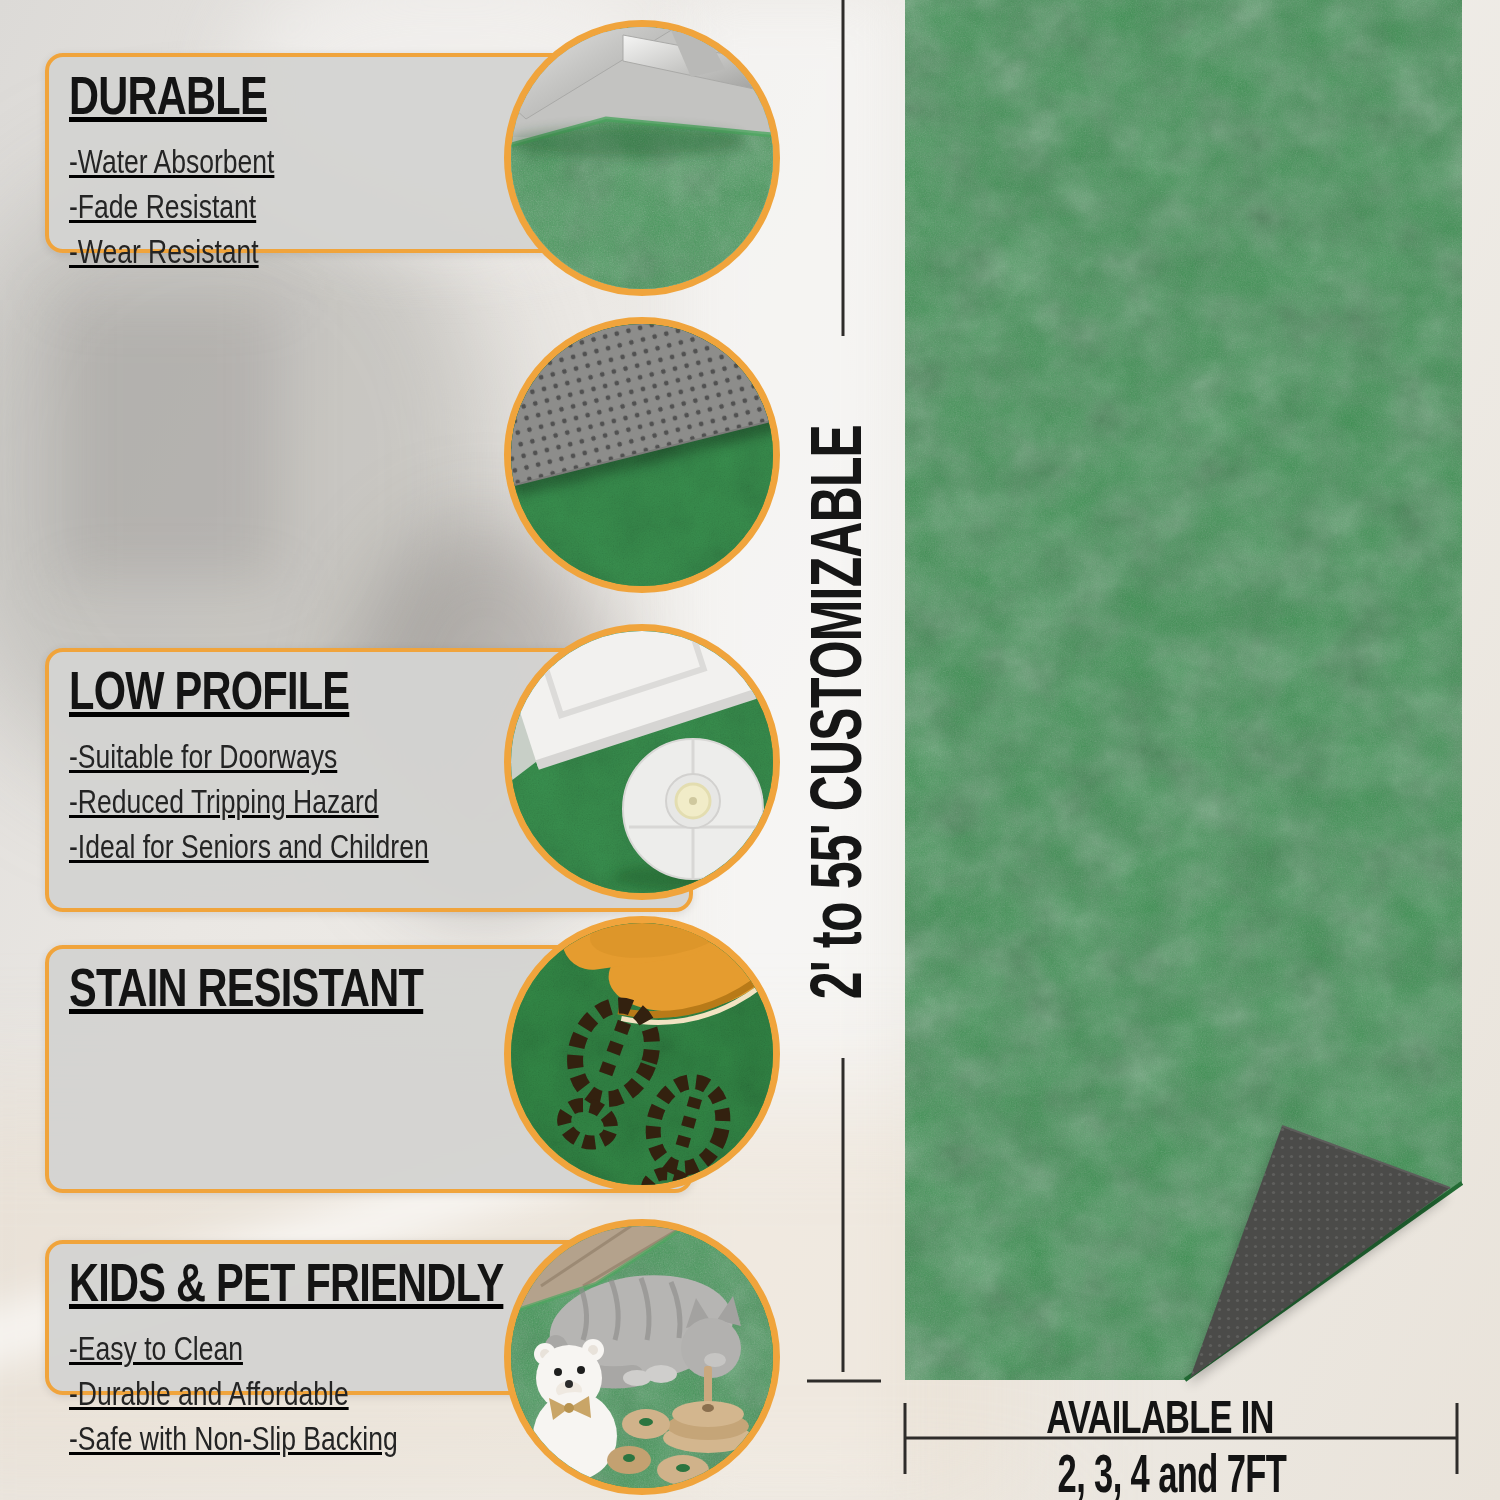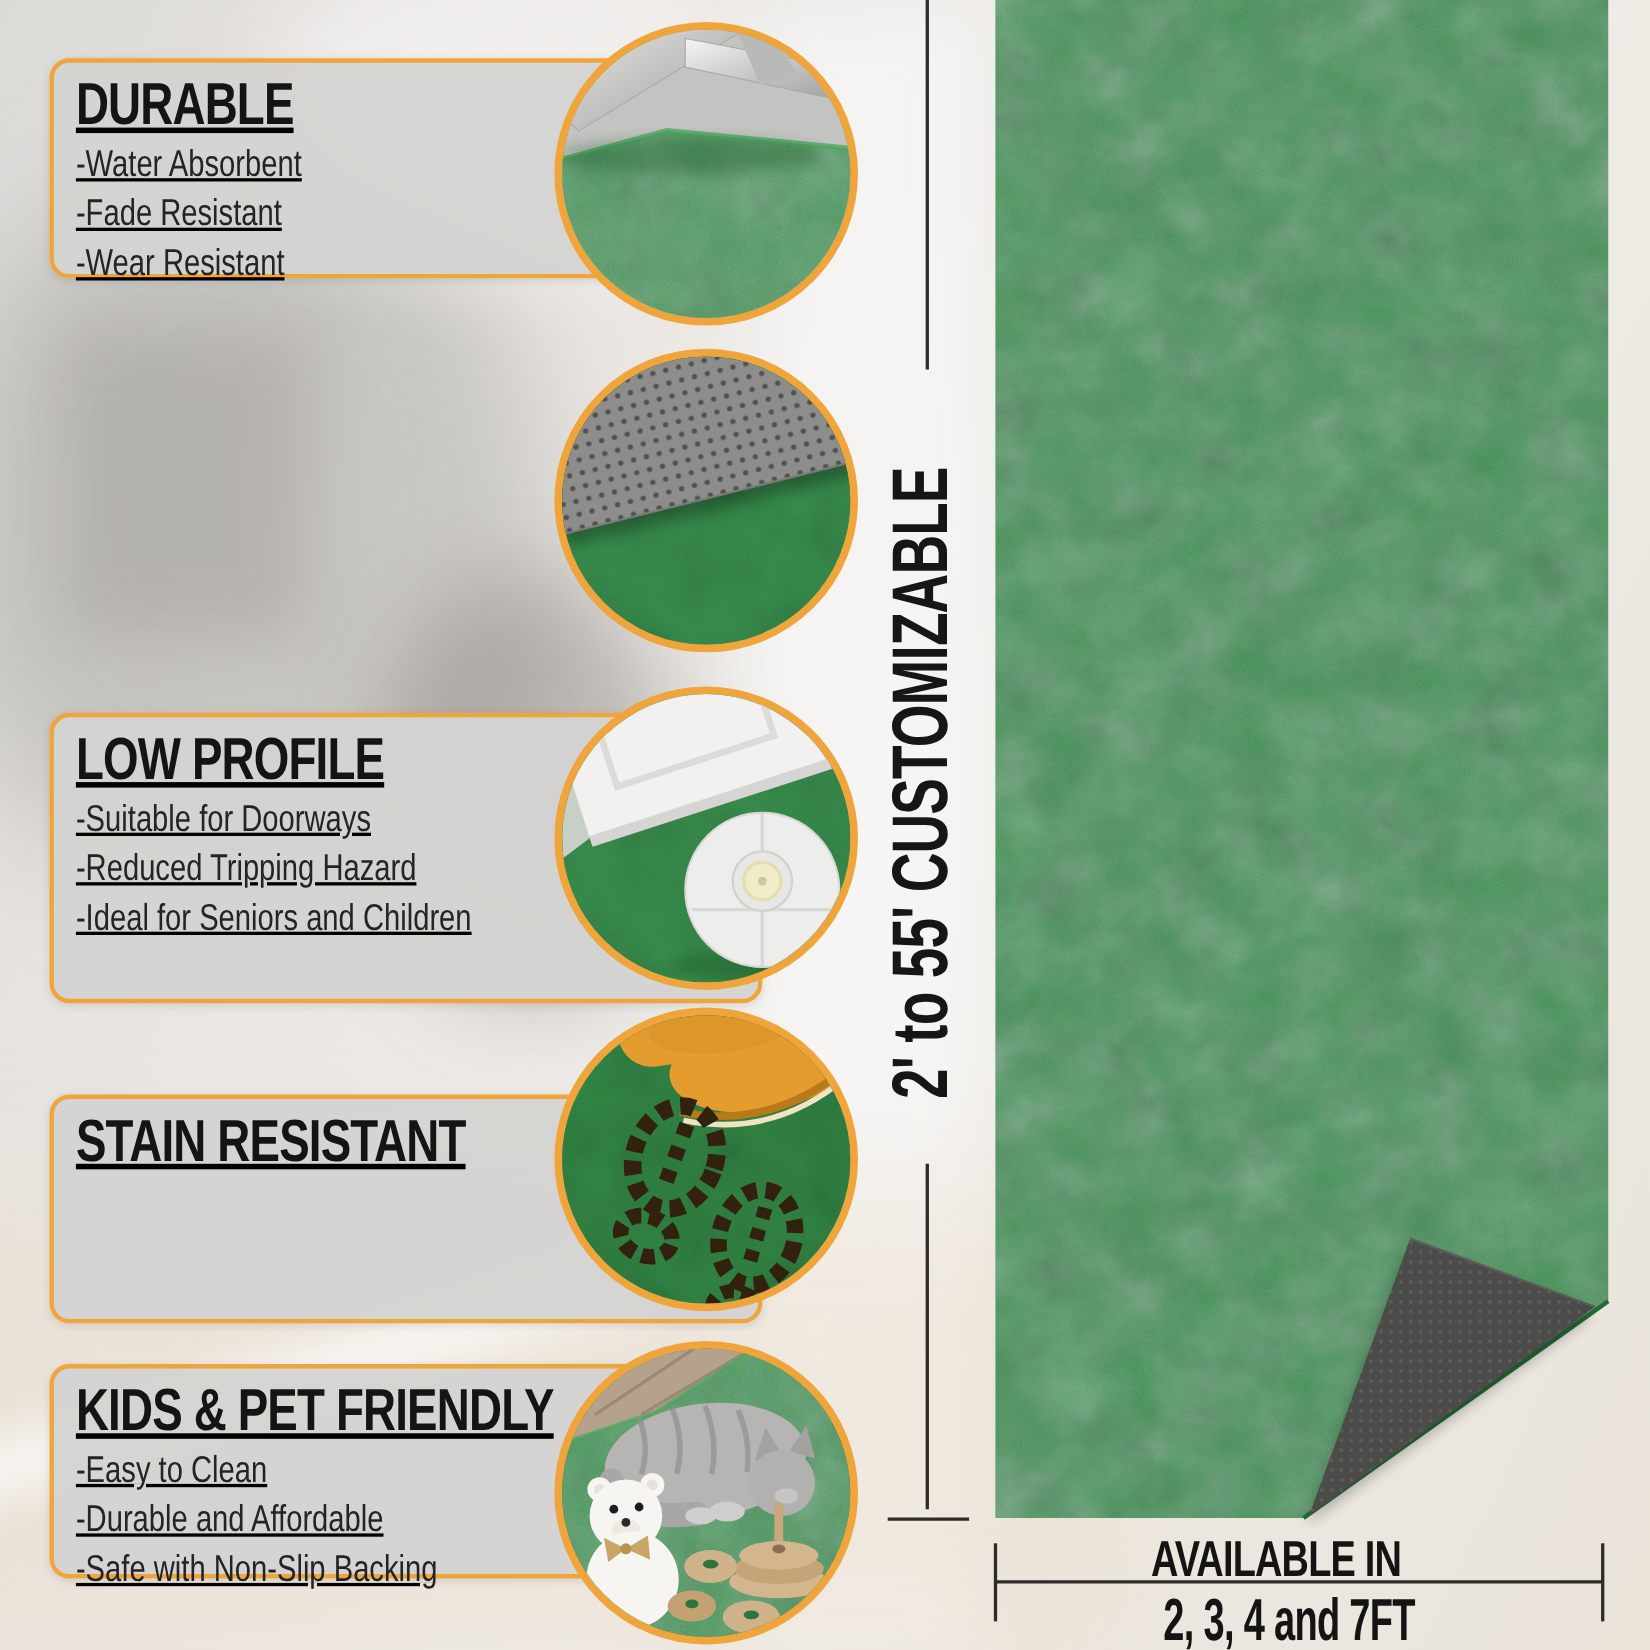--- a/index.html
+++ b/index.html
@@ -28,21 +28,21 @@
   .avail .l1{font-weight:bold;font-size:46px;letter-spacing:-1px;transform:scaleX(.75);transform-origin:50% 50%;white-space:nowrap;}
   .avail .l2{font-weight:bold;font-size:54px;letter-spacing:-1px;transform:scaleX(.64);transform-origin:50% 50%;margin-top:-2px;white-space:nowrap;}
 
   .card{
     position:absolute;left:45px;width:648px;z-index:3;box-sizing:border-box;
     background:rgba(211,211,209,.96);border:4px solid #F0A43C;border-radius:18px;
     padding:10px 18px 0 20px;box-shadow:0 2px 8px rgba(0,0,0,.10);text-decoration:underline;
   }
   .f-title{font-weight:bold;font-size:54px;line-height:1.04;letter-spacing:-1px;color:#141414;
            transform:scaleX(.77);transform-origin:0 50%;white-space:nowrap;}
-  .bullets{margin-top:4px;}
+  .bullets{margin-top:16px;}
   .bullet{font-size:34px;line-height:45px;color:#242424;transform:scaleX(.78);transform-origin:0 50%;white-space:nowrap;}
 
   .photo-circle{
     position:absolute;left:504px;width:276px;height:276px;z-index:5;box-sizing:border-box;
     border:7px solid #F0A43C;border-radius:50%;overflow:hidden;background:#3a9350;
   }
   .photo-circle svg{display:block;}
 </style>
 </head>
 <body>
@@ -134,25 +134,25 @@
 
   <section class="card" style="top:648px;height:264px">
     <div class="f-title">LOW PROFILE</div>
     <div class="bullets">
       <div class="bullet">-Suitable for Doorways</div>
       <div class="bullet">-Reduced Tripping Hazard</div>
       <div class="bullet">-Ideal for Seniors and Children</div>
     </div>
   </section>
 
-  <section class="card" style="top:995px;height:208px">
+  <section class="card" style="top:945px;height:248px">
     <div class="f-title">STAIN RESISTANT</div>
   </section>
 
-  <section class="card" style="top:1240px;height:195px">
+  <section class="card" style="top:1240px;height:155px">
     <div class="f-title">KIDS &amp; PET FRIENDLY</div>
     <div class="bullets">
       <div class="bullet">-Easy to Clean</div>
       <div class="bullet">-Durable and Affordable</div>
       <div class="bullet">-Safe with Non-Slip Backing</div>
     </div>
   </section>
 
   <div class="photo-circle" style="top:20px">
     <svg width="262" height="262" viewBox="0 0 262 262">

